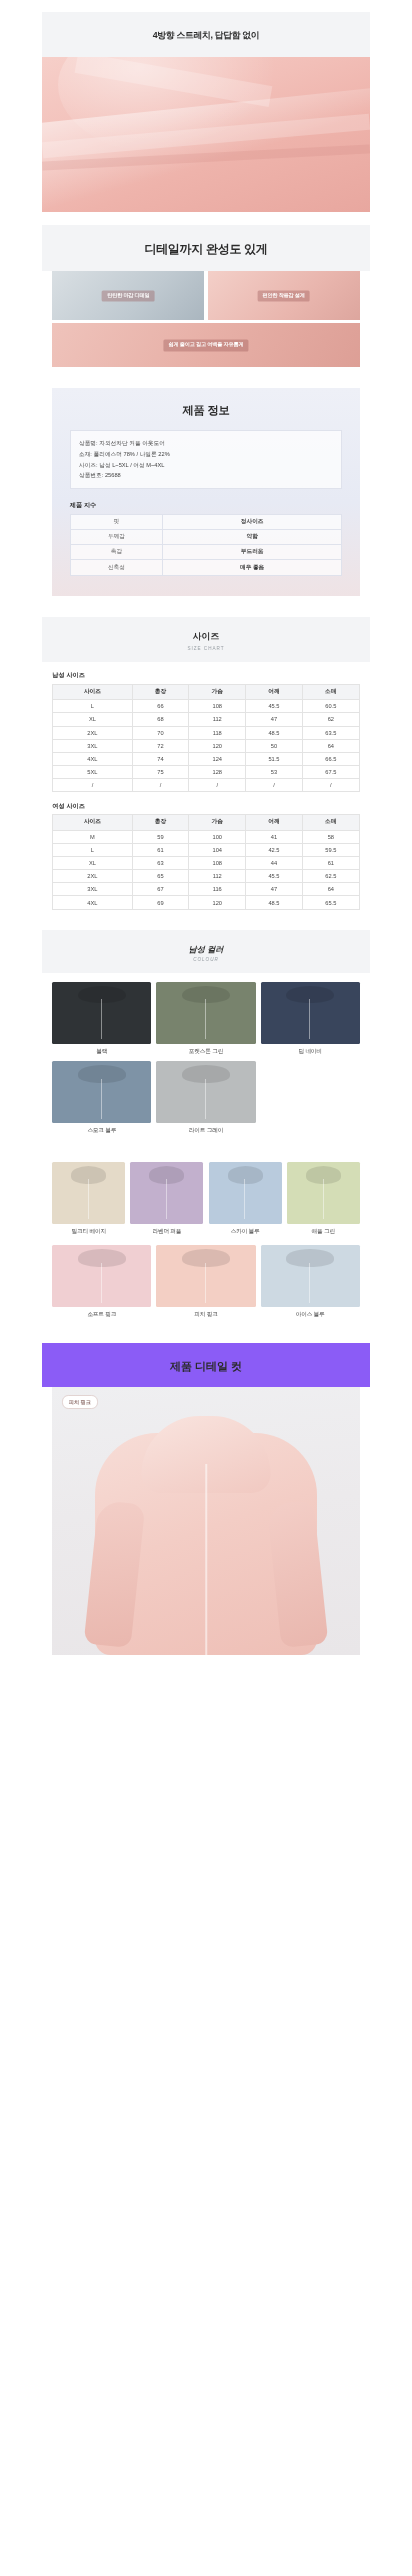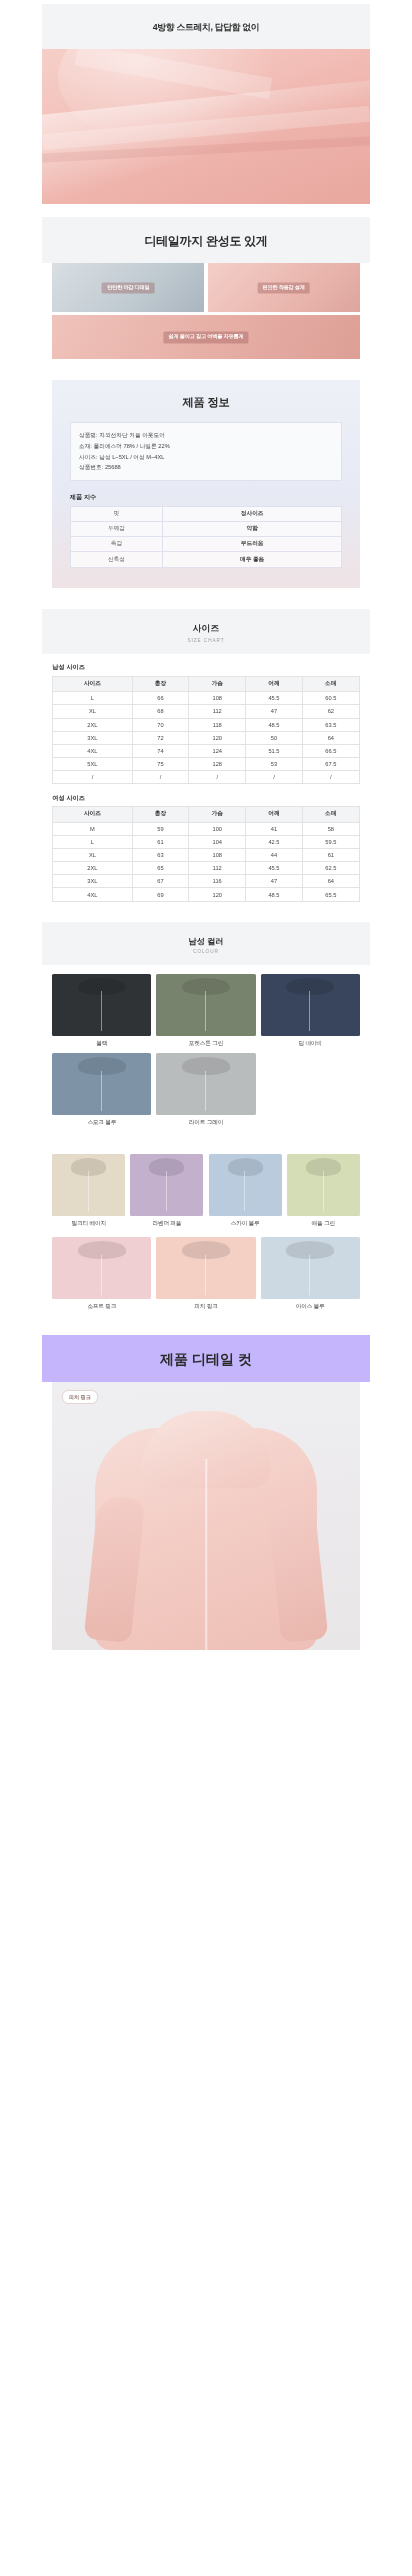--- a/index.html
+++ b/index.html
@@ -2,21 +2,21 @@
 <html style="font-size:8.2px"><head>
 <meta charset="utf-8">
 <style>
   * { box-sizing: border-box; margin: 0; padding: 0; }
   body {
     width: 412px;
     background: #ffffff;
     font-family: "Liberation Sans", sans-serif;
     color: #333;
   }
-  .page { width: 328px; margin: 4px auto; }
+  .page { width: 328px; margin: 12px auto; }
 
   
   .hero-head {
     background: #f3f4f6;
     text-align: center;
     padding: 17.5px 0 15.5px;
     font-size: 8.8px;
     font-weight: bold;
     color: #2b2b2b;
     letter-spacing: -0.3px;
@@ -144,21 +144,21 @@
   table.sz { width:100%; border-collapse: collapse; font-size: 5.7px; }
   table.sz th, table.sz td {
     border: 0.5px solid #e3e3e3;
     padding: 3.1px 1px;
     text-align:center;
     color:#4a4a4a;
   }
   table.sz th { background:#f3f4f6; font-weight:bold; color:#333; }
 
   
-  .colour-head { background:#f3f4f6; text-align:center; padding: 13.4px 0 10.3px; }
+  .colour-head { background:#f3f4f6; text-align:center; padding: 13.4px 0 10.3px; font-style: italic; }
   .colour-head .t { font-size: 8.2px; font-weight:bold; color:#2b2b2b; }
   .colour-head .s { font-size: 4.6px; color:#9aa0a6; letter-spacing: 1px; margin-top:2.6px; }
 
   .colour-grid {
     display:grid; grid-template-columns: repeat(3, 1fr);
     gap: 8.2px 5.2px;
     padding: 9.3px 10.3px 3.1px;
   }
   .cswatch { text-align:center; }
   .cswatch .art {
@@ -177,23 +177,23 @@
     position:absolute; left:49.2%; top:17.5px; width:0.8px; height:40px;
     background: rgba(255,255,255,.45);
   }
   .cswatch .nm { font-size: 5.7px; color:#3c3c3c; margin-top: 4.1px; letter-spacing:-0.2px; }
   .grid-narrow { grid-template-columns: repeat(3,1fr); padding-top: 6.2px; }
   .center-two { display:grid; grid-template-columns: repeat(3,1fr); gap:8.2px 5.2px; padding: 2.1px 10.3px 0; }
   .center-two .spacer { visibility:hidden; }
 
   
   .cut-head {
-    background:#c4b5fd; text-align:center;
+    background:#8b5cf6; text-align:center;
     padding: 15.5px 0 13.4px;
-    font-size: 14px; font-weight:bold; color:#2b2b2b;
+    font-size: 11px; font-weight:bold; color:#2b2b2b;
   }
   .cut-img {
     margin: 0 10.3px;
     height: 268px;
     position:relative; overflow:hidden;
     background: linear-gradient(175deg,#efeff1 0%, #eceaec 45%, #e9e6e8 100%);
   }
   .cut-tag {
     position:absolute; left:9.3px; top:8.2px;
     background:#fff; border:0.5px solid #e2d4d2;

